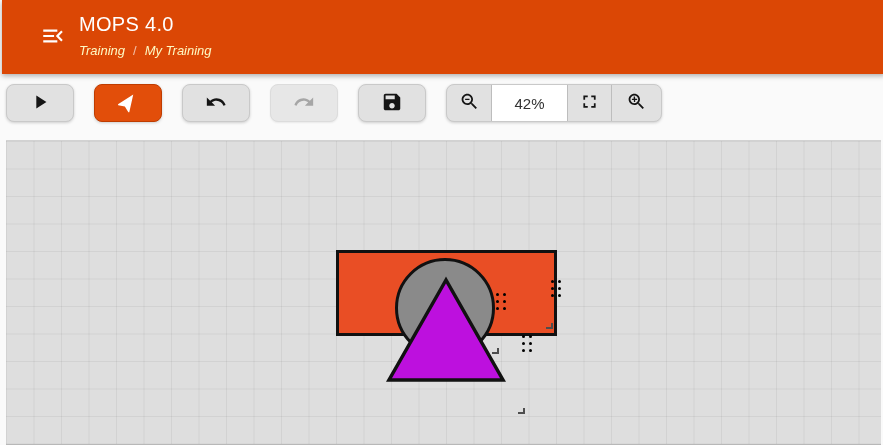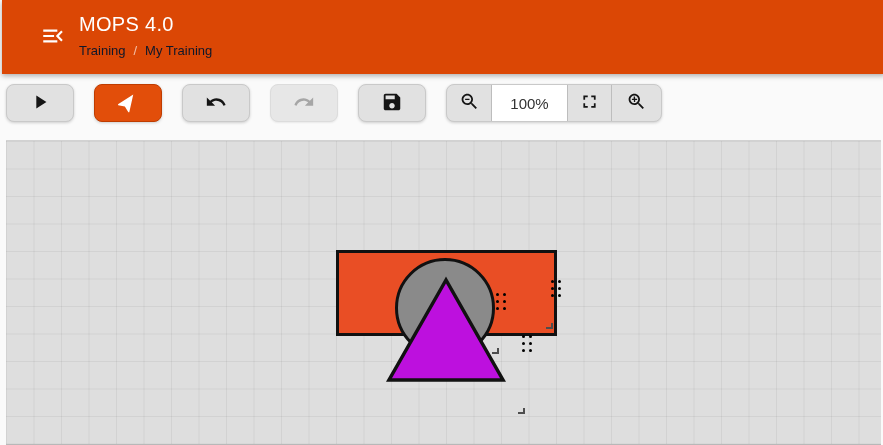--- a/index.html
+++ b/index.html
@@ -15,21 +15,21 @@
   }
   .menu-btn {
     position:absolute; left:34px; top:22px; width:34px; height:30px;
     background:transparent; border:none; cursor:pointer; color:#fff;
     display:flex; align-items:center; justify-content:center;
   }
   .menu-btn svg { width:26px; height:26px; fill:#fff; }
   .titles { position:absolute; left:77px; top:11px; }
   .page-title { font-size:20px; font-weight:500; letter-spacing:0.3px; line-height:26px; }
   .breadcrumb { margin-top:6px; font-size:13px; display:flex; gap:8px; align-items:center; }
-  .breadcrumb a { color:#0f172a; text-decoration:none; }
+  .breadcrumb a { color:#fef9c3; text-decoration:none;font-style:italic; }
   .breadcrumb .sep { color:rgba(255,255,255,0.65); }
 
   
   .toolbar { position:absolute; left:0; top:74px; width:883px; height:66px; background:#fafafa; }
   .tbtn {
     position:absolute; top:10px; width:68px; height:38px;
     border-radius:8px; background:#e1e1e1; border:1px solid #c9c9c9;
     box-shadow:0 1px 3px rgba(0,0,0,0.18);
     display:flex; align-items:center; justify-content:center; cursor:pointer;
   }
@@ -140,21 +140,21 @@
 
     <div class="zoom-group">
       <div class="zseg zoom-out">
         <span>
           <svg viewBox="0 0 24 24">
               <path d="M15.5 14h-.79l-.28-.27C15.41 12.59 16 11.11 16 9.5 16 5.91 13.09 3 9.5 3S3 5.91 3 9.5 5.91 16 9.5 16c1.61 0 3.09-.59 4.23-1.57l.27.28v.79l5 4.99L20.49 19l-4.99-5zm-6 0C7.01 14 5 11.99 5 9.5S7.01 5 9.5 5 14 7.01 14 9.5 11.99 14 9.5 14zM7 8.75h5v1.5H7z"></path>
             </svg>
         </span>
       </div>
       <div class="zseg zoom-level">
-        <span>100%</span>
+        <span>42%</span>
       </div>
       <div class="zseg fullscreen">
         <span>
           <svg viewBox="0 0 24 24">
               <path d="M7 14H5v5h5v-2H7v-3zm-2-4h2V7h3V5H5v5zm12 7h-3v2h5v-5h-2v3zM14 5v2h3v3h2V5h-5z"></path>
             </svg>
         </span>
       </div>
       <div class="zseg zoom-in">
         <span>

